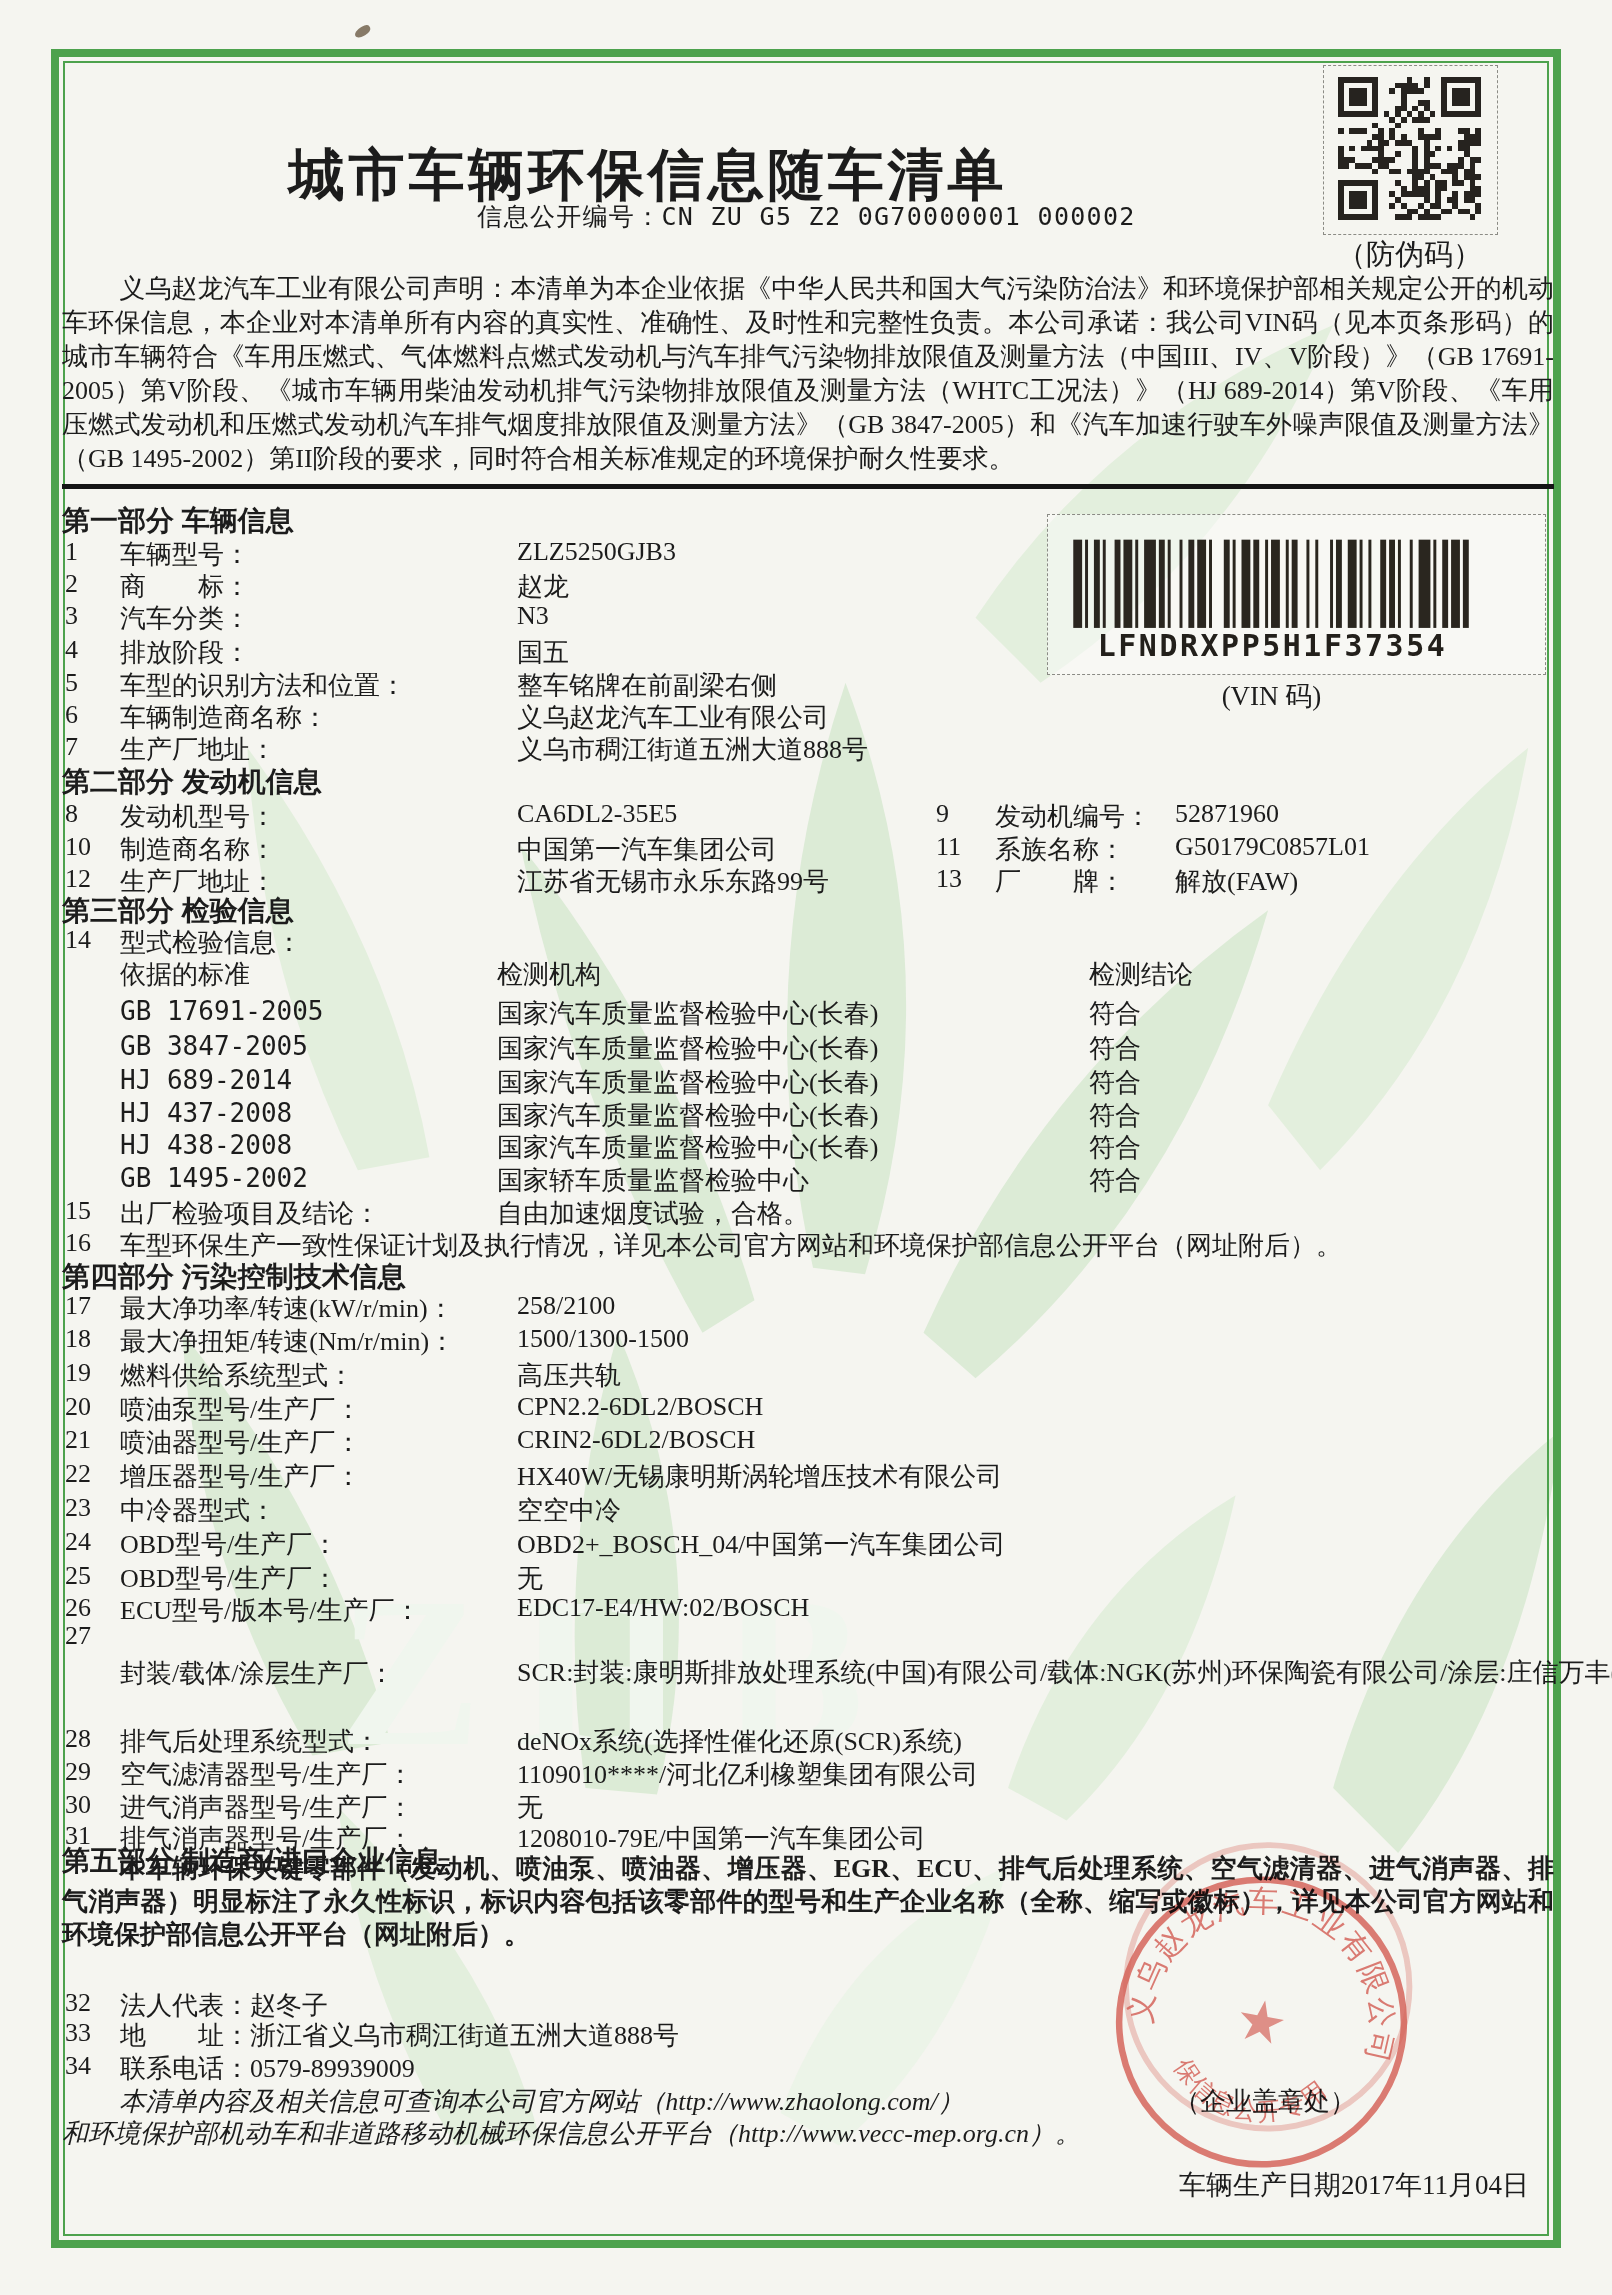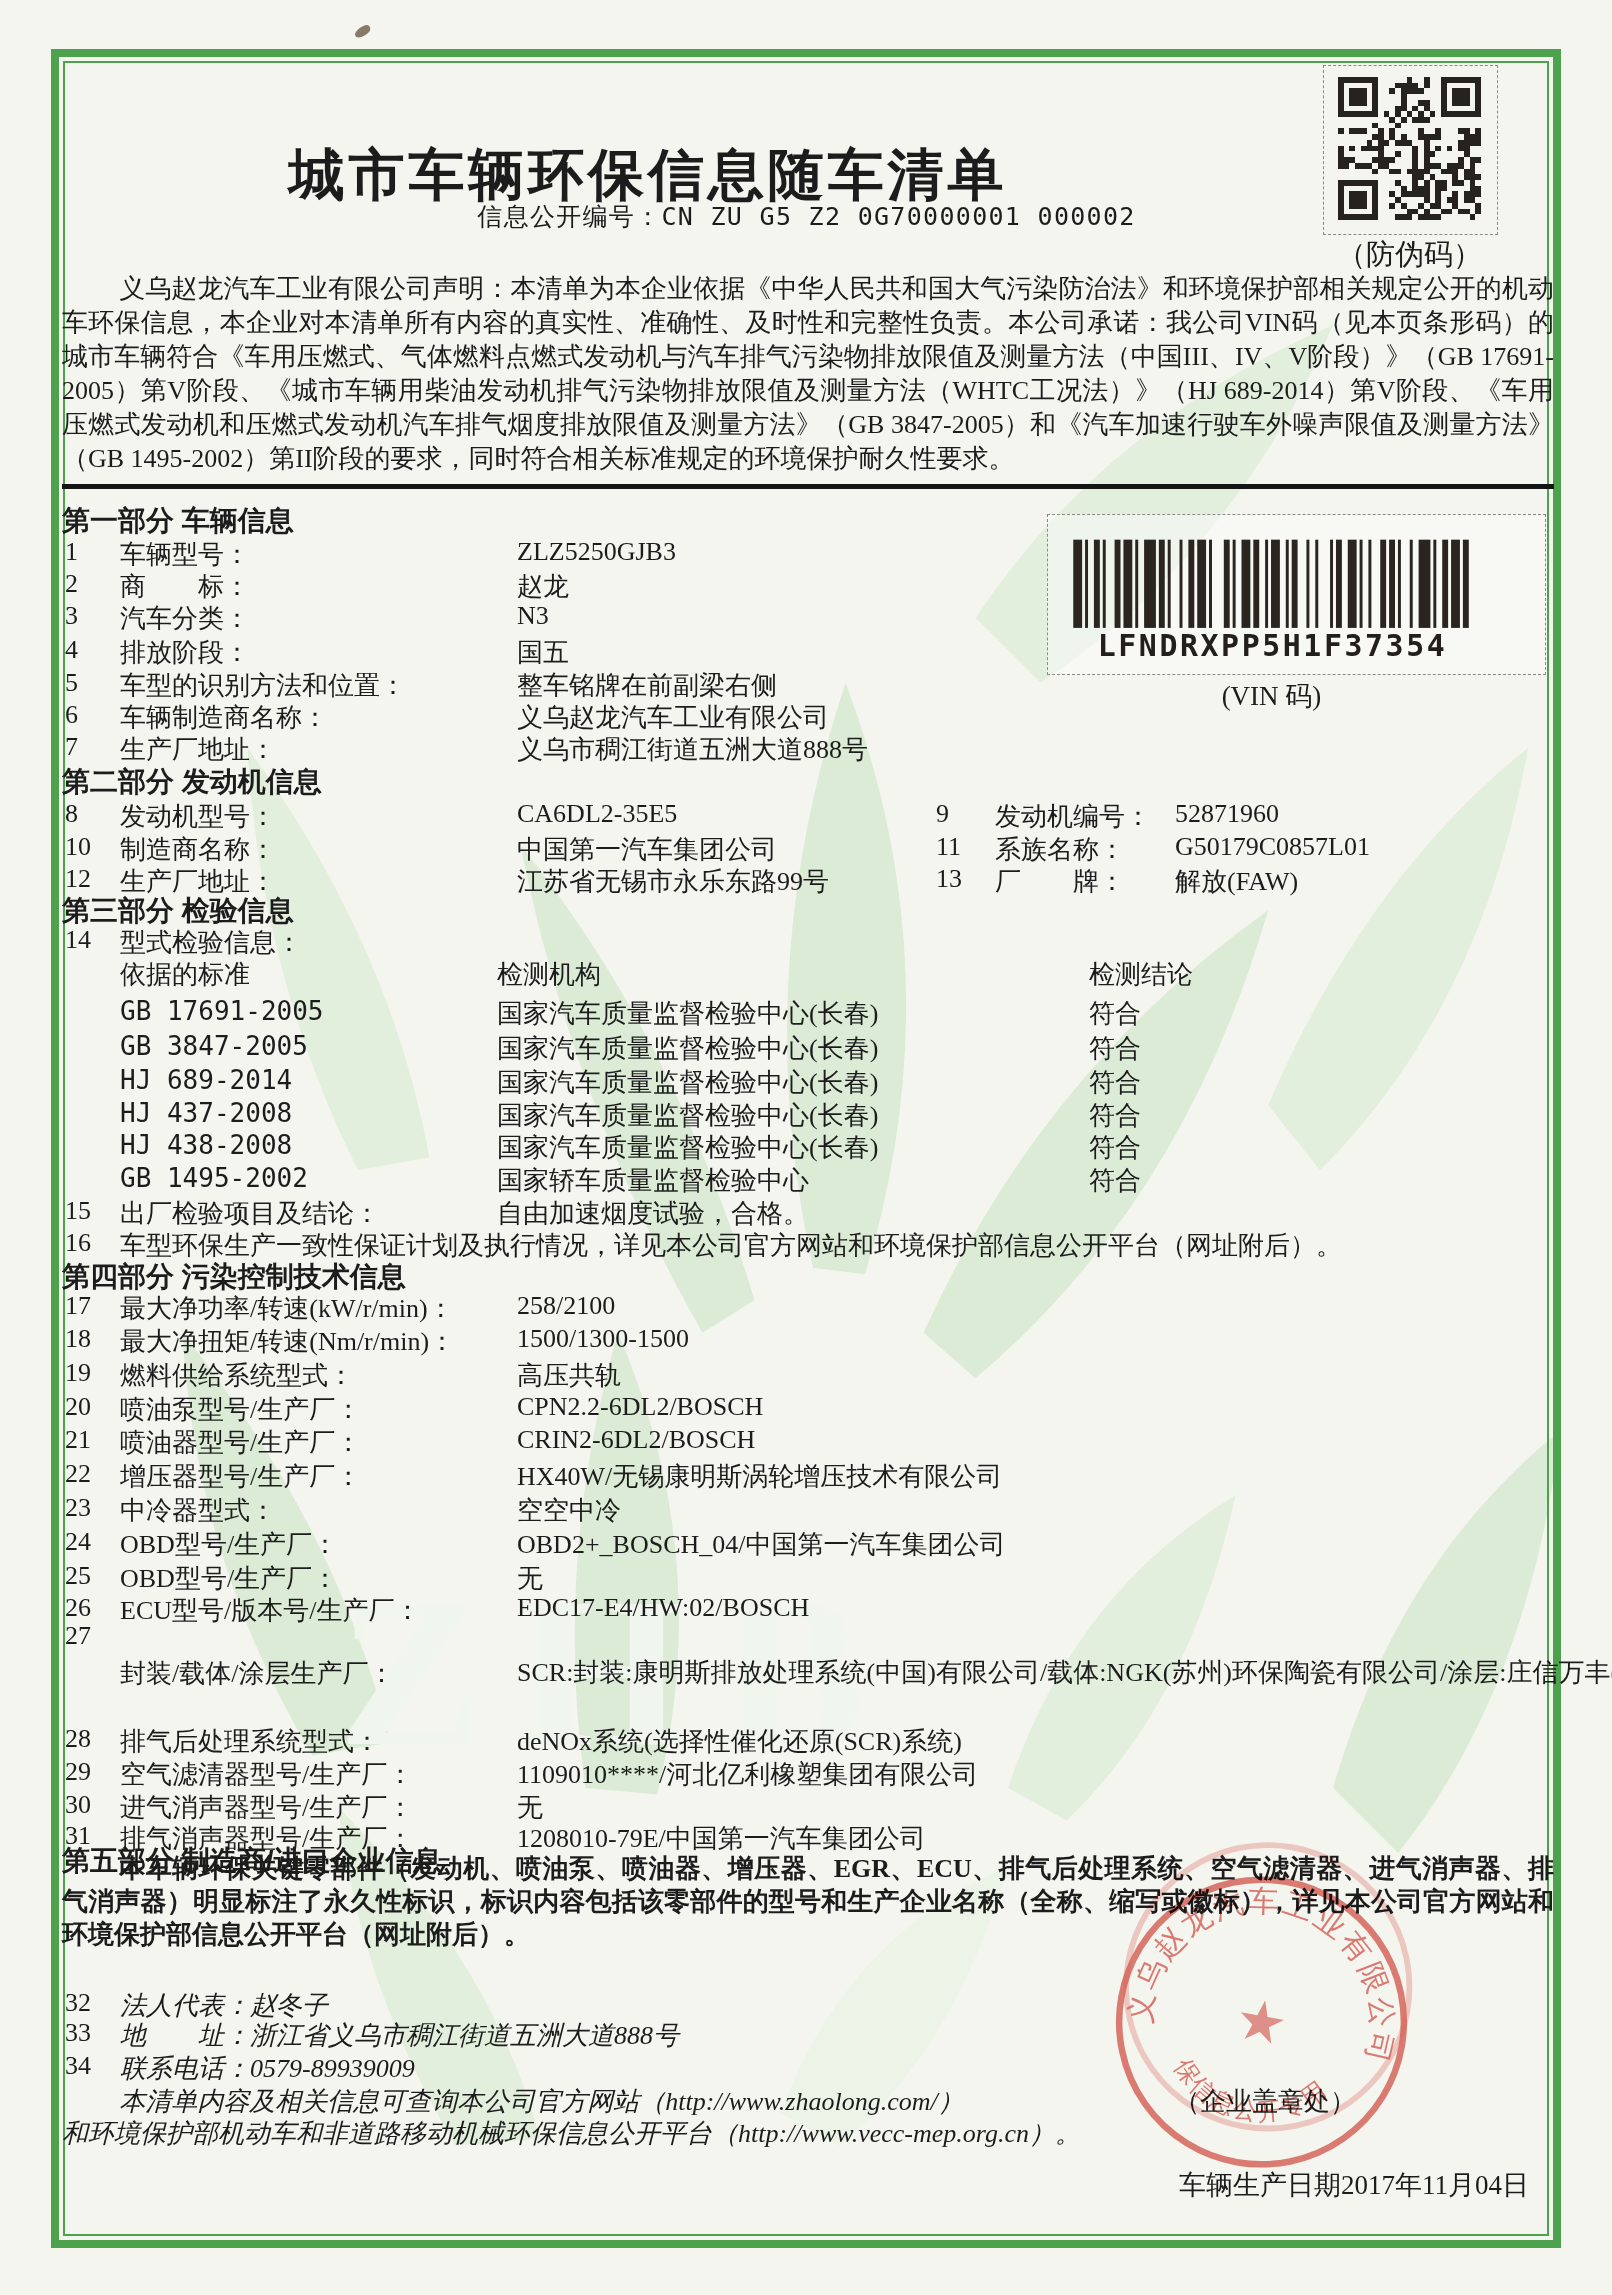--- a/index.html
+++ b/index.html
@@ -44,21 +44,21 @@
   .r span{position:absolute;white-space:nowrap;}
   .r .n{left:65px;}
   .r .l{left:120px;}
   .r .v{left:517px;}
   .r .v15{left:497px;}
   .r .agy{left:497px;}
   .r .res{left:1089px;}
   .r .n2{left:936px;}
   .r .l2{left:995px;}
   .r .v2{left:1175px;}
-  .r .inline{position:static;white-space:nowrap;font-style:italic;}
+  .r .inline{position:static;white-space:nowrap;}
   .wrapval{position:absolute;left:517px;width:1040px;white-space:normal;line-height:34px;}
   .para{position:absolute;left:62px;width:1492px;font-size:26px;line-height:33px;
     text-align:justify;text-indent:2.2em;z-index:2;font-weight:bold;}
   .fline{position:absolute;left:62px;width:1138px;font-size:26px;white-space:nowrap;z-index:2;font-style:italic;}
   .ind{text-indent:2.2em;}
   
   .stampnote{left:1174px;top:2084px;font-size:26px;z-index:2;}
   .proddate{left:1179px;top:2167px;font-size:27px;z-index:2;}
   .stamp{left:1086px;top:1827px;z-index:4;mix-blend-mode:multiply;opacity:.88;}
   .vin-text{font-family:"DejaVu Sans Mono","Liberation Mono",monospace;}

